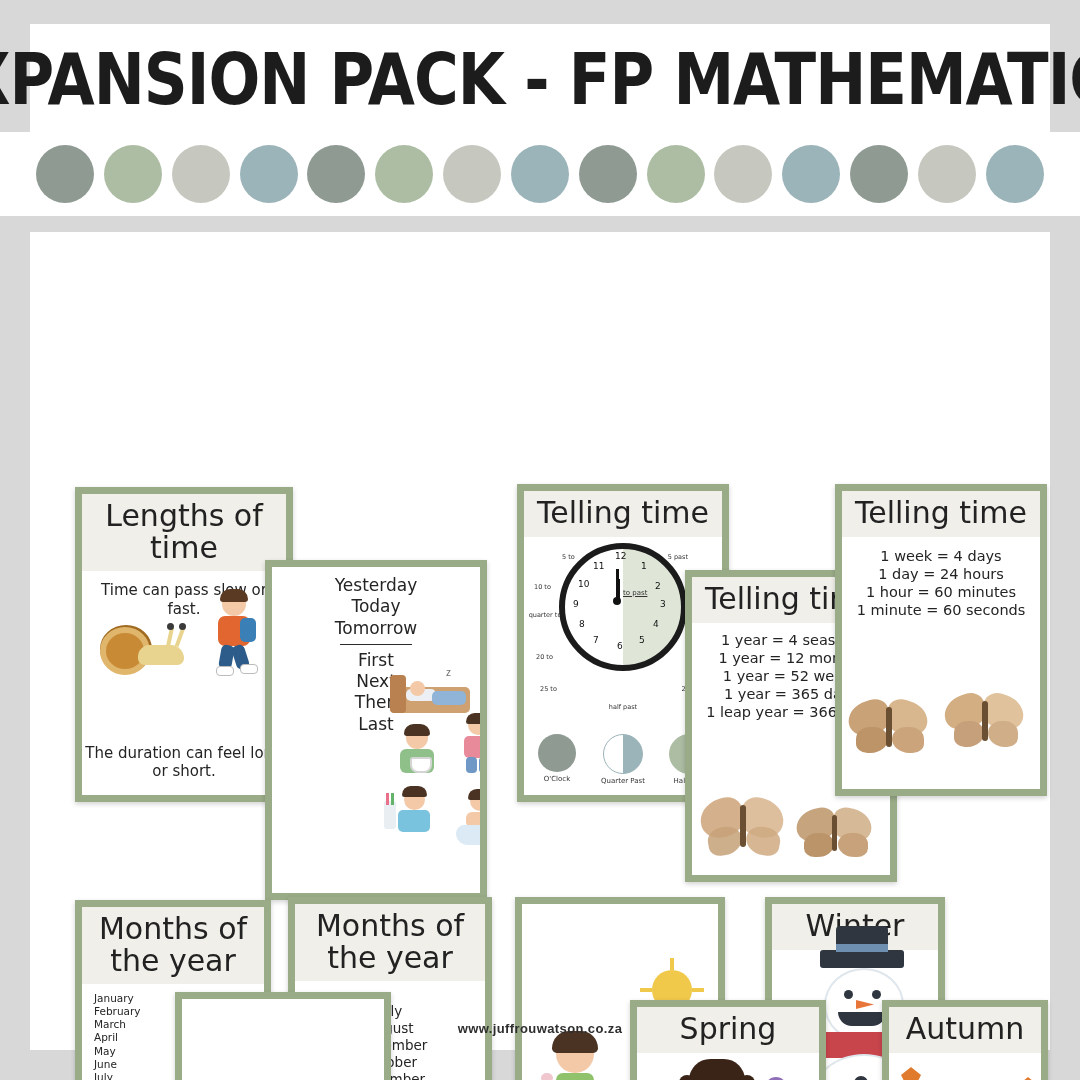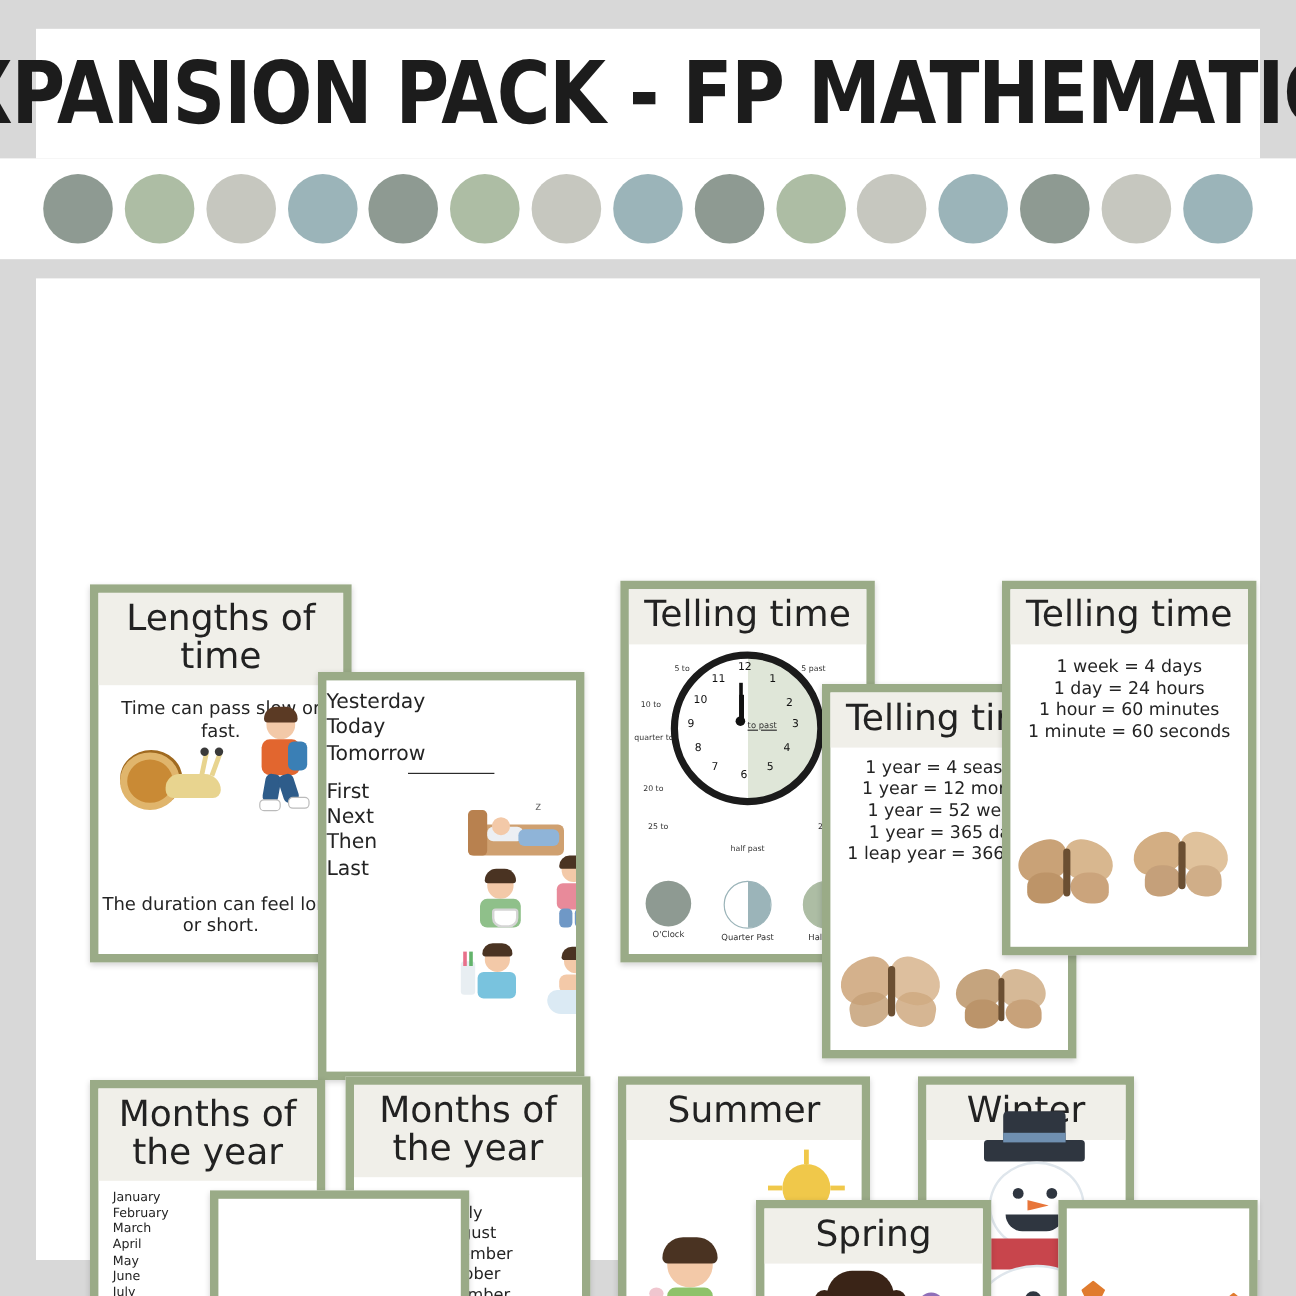--- a/index.html
+++ b/index.html
@@ -142,21 +142,21 @@
   }
   .hand { position: absolute; background: #111; transform-origin: bottom center; }
   .ring-lab {
     position: absolute; font-size: 6.5px; color: #333; font-family: "DejaVu Sans", sans-serif;
   }
   .mo-list { font-size: 10.5px; line-height: 1.52; text-align: left; padding-left: 12px; }
   .mo-list2 { font-size: 13.5px; line-height: 1.5; text-align: center; }
   .day-list { font-size: 16px; line-height: 1.42; text-align: left; padding-left: 14px; }
   .yr-list { font-size: 14.5px; line-height: 1.6; text-align: center; }
   .units-list { font-size: 14.5px; line-height: 1.62; text-align: center; }
-  .seq-list { font-size: 17px; line-height: 1.3; text-align: left; }
+  .seq-list { font-size: 17px; line-height: 1.3; text-align: center; }
   .hr { border: none; border-top: 1.5px solid #2b2b2b; width: 72px; margin: 5px auto; }
 
   
   .kid-head { border-radius: 50%; position: absolute; }
   .snail-shell {
     position: absolute;
     border-radius: 50%;
     background: #c98a35;
     border: 3px solid #a06a20;
   }
@@ -286,21 +286,21 @@
         <div class="ring-lab" style="right:10px; top:40px;">10 past</div>
         <div class="ring-lab" style="left:4px; top:68px; width:34px; text-align:center;">quarter to</div>
         <div class="ring-lab" style="right:4px; top:68px; width:38px; text-align:center;">quarter past</div>
         <div class="ring-lab" style="left:12px; top:110px;">20 to</div>
         <div class="ring-lab" style="right:12px; top:110px;">20 past</div>
         <div class="ring-lab" style="left:16px; top:142px;">25 to</div>
         <div class="ring-lab" style="right:16px; top:142px;">25 past</div>
         <div class="ring-lab" style="left:0; right:0; text-align:center; top:160px;">half past</div>
 
         <div class="clock">
-          <div class="ring-lab" style="left:58px; top:52px; font-size:7px;text-decoration:underline;">to past</div>
+          <div class="ring-lab" style="left:58px; top:40px; font-size:7px;text-decoration:underline;">to past</div>
           <div class="num" style="left:50px; top:2px;">12</div>
           <div class="num" style="left:76px; top:12px;">1</div>
           <div class="num" style="left:90px; top:32px;">2</div>
           <div class="num" style="left:95px; top:50px;">3</div>
           <div class="num" style="left:88px; top:70px;">4</div>
           <div class="num" style="left:74px; top:86px;">5</div>
           <div class="num" style="left:52px; top:92px;">6</div>
           <div class="num" style="left:28px; top:86px;">7</div>
           <div class="num" style="left:14px; top:70px;">8</div>
           <div class="num" style="left:8px; top:50px;">9</div>
@@ -423,23 +423,20 @@
         
         
         
         
         
       </div>
 
     </div>
 
     <div class="card" id="card-summer">
-      <div class="card-title-band">
-        <div class="card-title t-lg">Summer</div>
-      </div>
       <div class="illus" style="right:14px; top:54px; width:64px; height:64px;">
         <div style="position:absolute; left:12px; top:12px; width:40px; height:40px; background:#f0c84a; border-radius:50%;"></div>
         <div style="position:absolute; left:30px; top:0; width:4px; height:12px; background:#f0c84a;"></div>
         <div style="position:absolute; left:30px; bottom:0; width:4px; height:12px; background:#f0c84a;"></div>
         <div style="position:absolute; left:0; top:30px; width:12px; height:4px; background:#f0c84a;"></div>
         <div style="position:absolute; right:0; top:30px; width:12px; height:4px; background:#f0c84a;"></div>
       </div>
       <div class="illus" style="left:16px; bottom:14px; width:76px; height:136px;">
         <div class="kid-head" style="left:18px; top:0; width:38px; height:38px; background:#f3c9a8;"></div>
         <div style="position:absolute; left:14px; top:-4px; width:46px; height:22px; background:#4a3322; border-radius:22px 22px 6px 6px;"></div>
@@ -487,23 +484,27 @@
       </div>
       <div class="illus" style="right:22px; top:66px; width:40px; height:76px;">
 
         <div style="position:absolute; left:8px; top:4px; width:22px; height:22px; background:#8f6fb8; border-radius:50%;"></div>
 
       </div>
 
     </div>
 
     <div class="card" id="card-autumn">
+      <div class="card-title-band">
+        <div class="card-title t-lg">Autumn</div>
+      </div>
       <div class="illus" style="left:0; top:50px; width:166px; height:180px;">
         <div style="position:absolute; left:12px; top:10px; width:20px; height:18px; background:#e07b2e; clip-path:polygon(50% 0,100% 45%,75% 100%,25% 100%,0 45%);"></div>
 
         <div style="position:absolute; right:16px; top:20px; width:22px; height:20px; background:#e07b2e; clip-path:polygon(50% 0,100% 45%,75% 100%,25% 100%,0 45%);"></div>
 
       </div>
 
     </div>
 
+    <div class="footer-url">www.juffrouwatson.co.za</div>
   </div>
 </div>
 
 </body></html>

